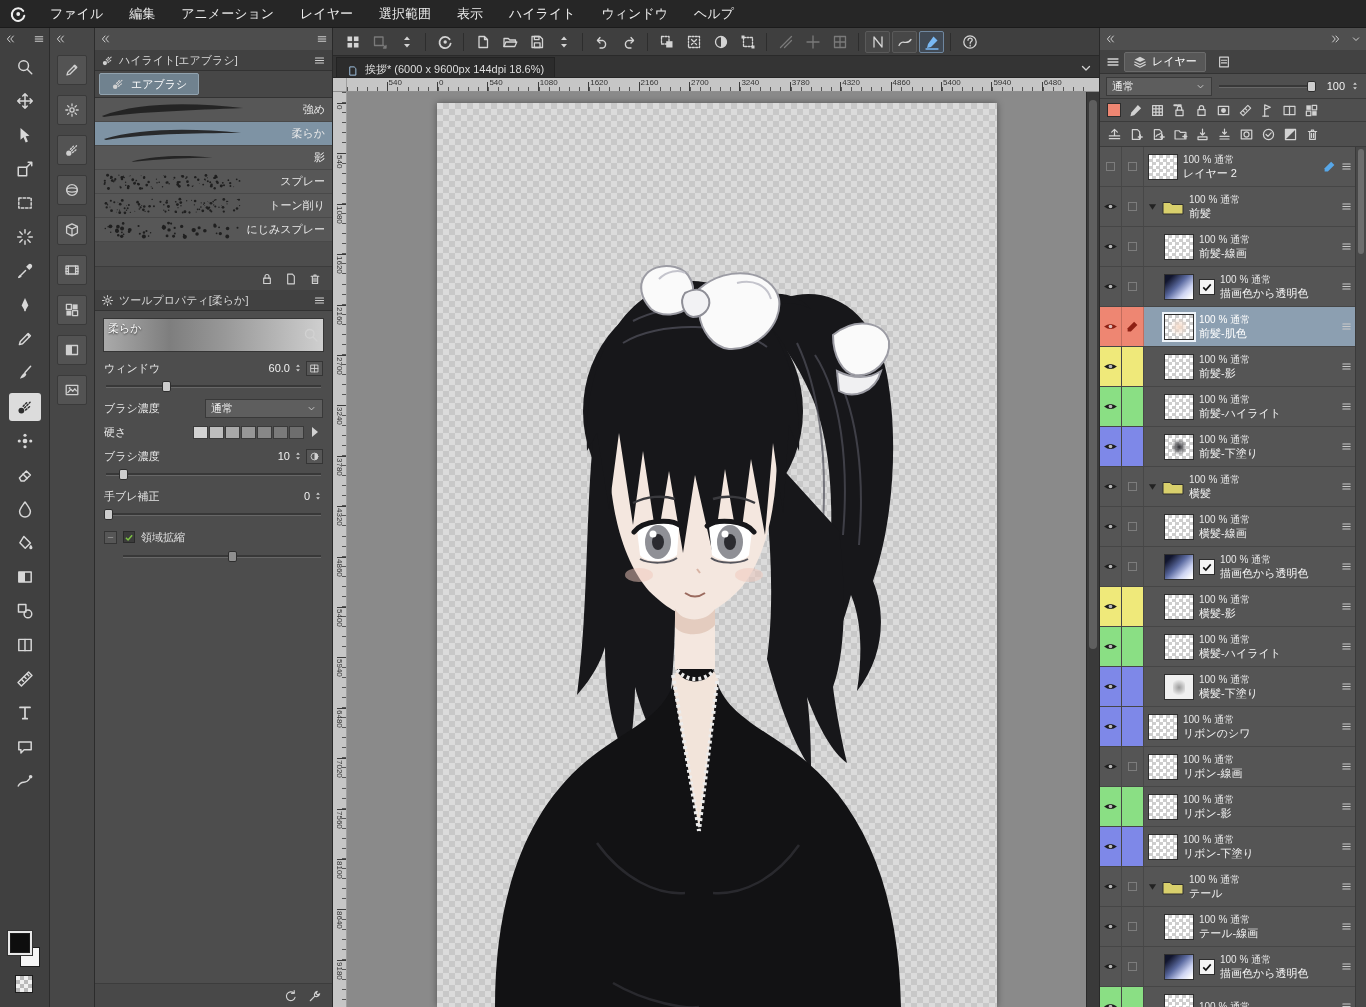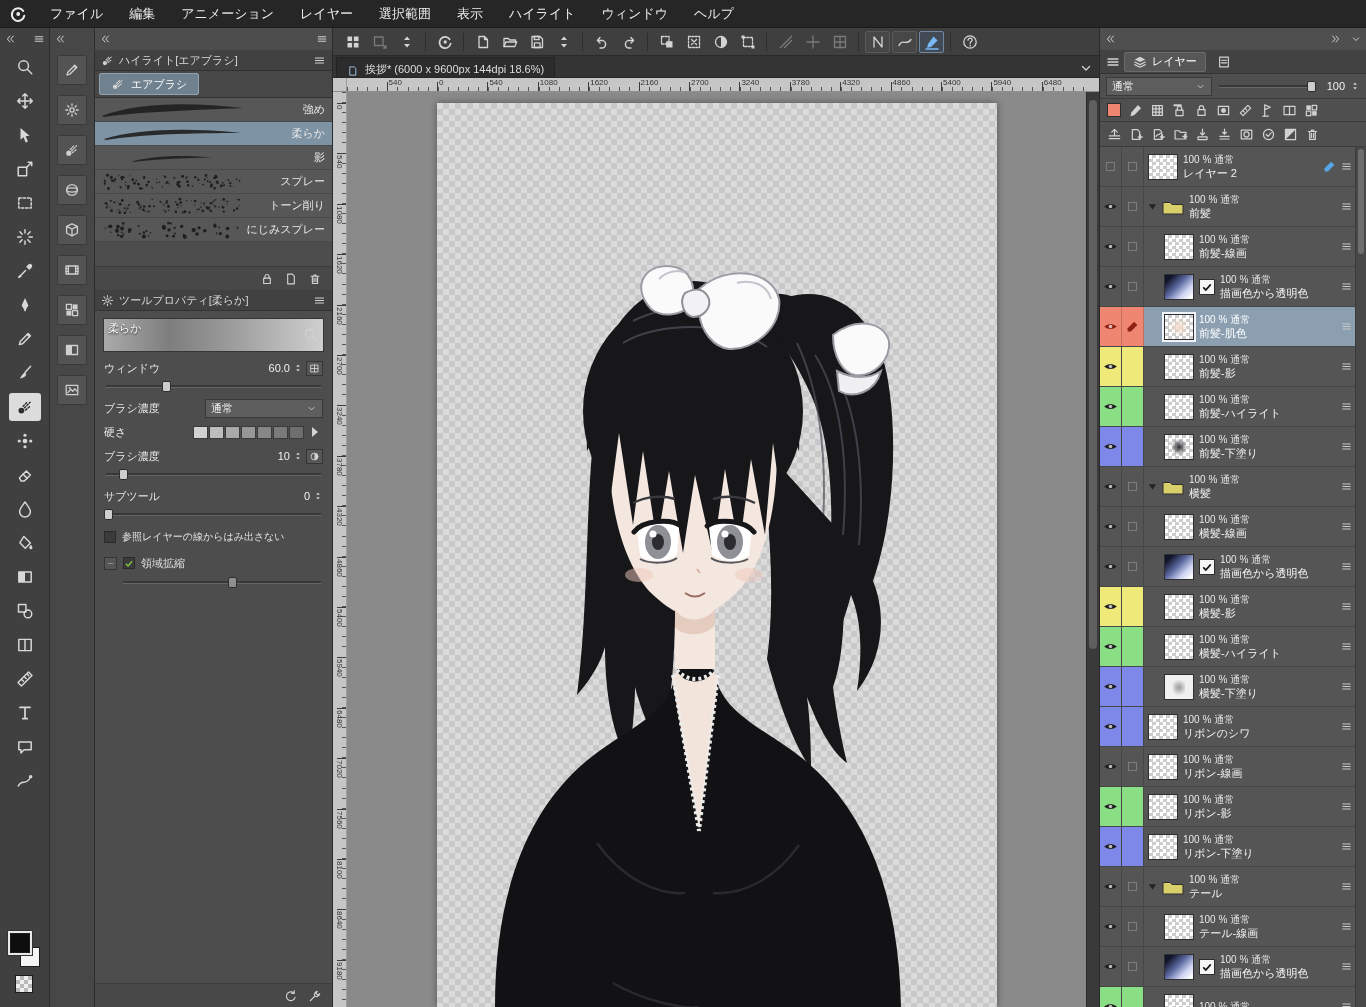--- a/index.html
+++ b/index.html
@@ -832,40 +832,36 @@
             </span>
         </div>
       </div>
       <div class="sliderline">
           <div class="groove"></div>
           <div class="handle" style="left: calc(8% - 4px);"></div>
         </div>
 
 
       <div class="tp-row">
-        <span class="lab">サブツール</span>
+        <span class="lab">手ブレ補正</span>
         <div class="val">
           <span class="num">0</span>
           <span class="stepper lic">
               <svg class="ic" viewBox="0 0 16 16">
                 <path class="f" d="M8,2.5 11,6 H5 Z"></path>
                 <path class="f" d="M8,13.5 5,10 H11 Z"></path>
               </svg>
             </span>
         </div>
       </div>
       <div class="sliderline">
           <div class="groove"></div>
           <div class="handle" style="left: calc(1% - 4px);"></div>
         </div>
 
-      <div class="chkrow">
-        <span class="chk"></span>
-        <span class="lab small">参照レイヤーの線からはみ出さない</span>
-      </div>
 
       <div class="chkrow dis">
         <span class="minibtn" style="width:13px;height:13px;color:#9a9a9a">−</span>
         <span class="chk">
             <svg viewBox="0 0 16 16">
               <path d="M3,8.5 6.5,12 13,4.5"></path>
             </svg>
           </span>
         <span class="lab">領域拡縮</span>
       </div>

